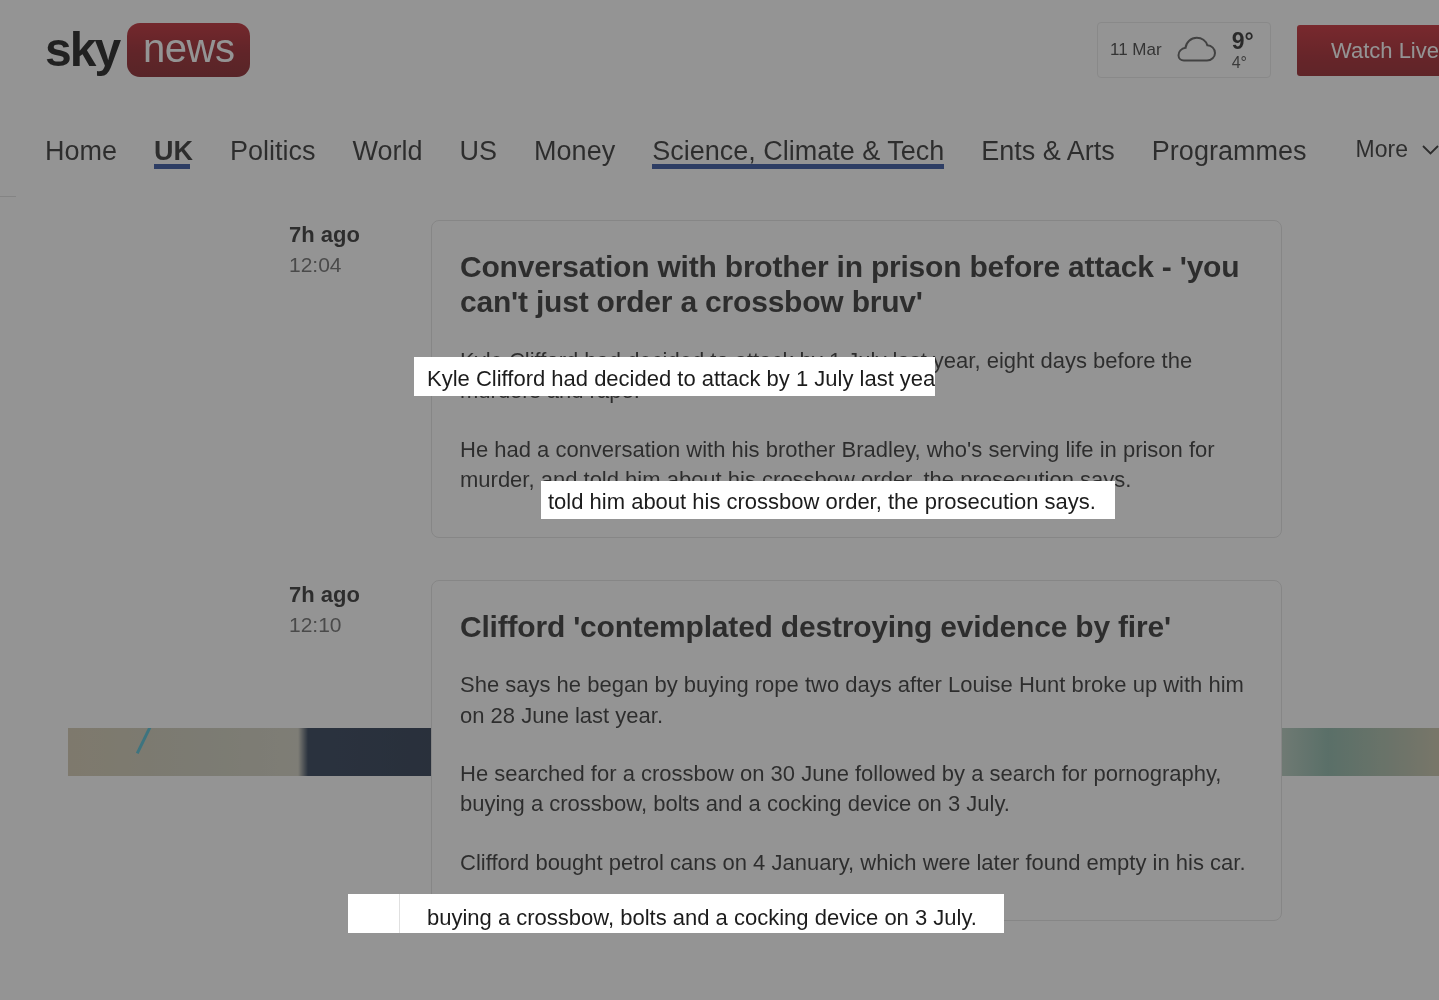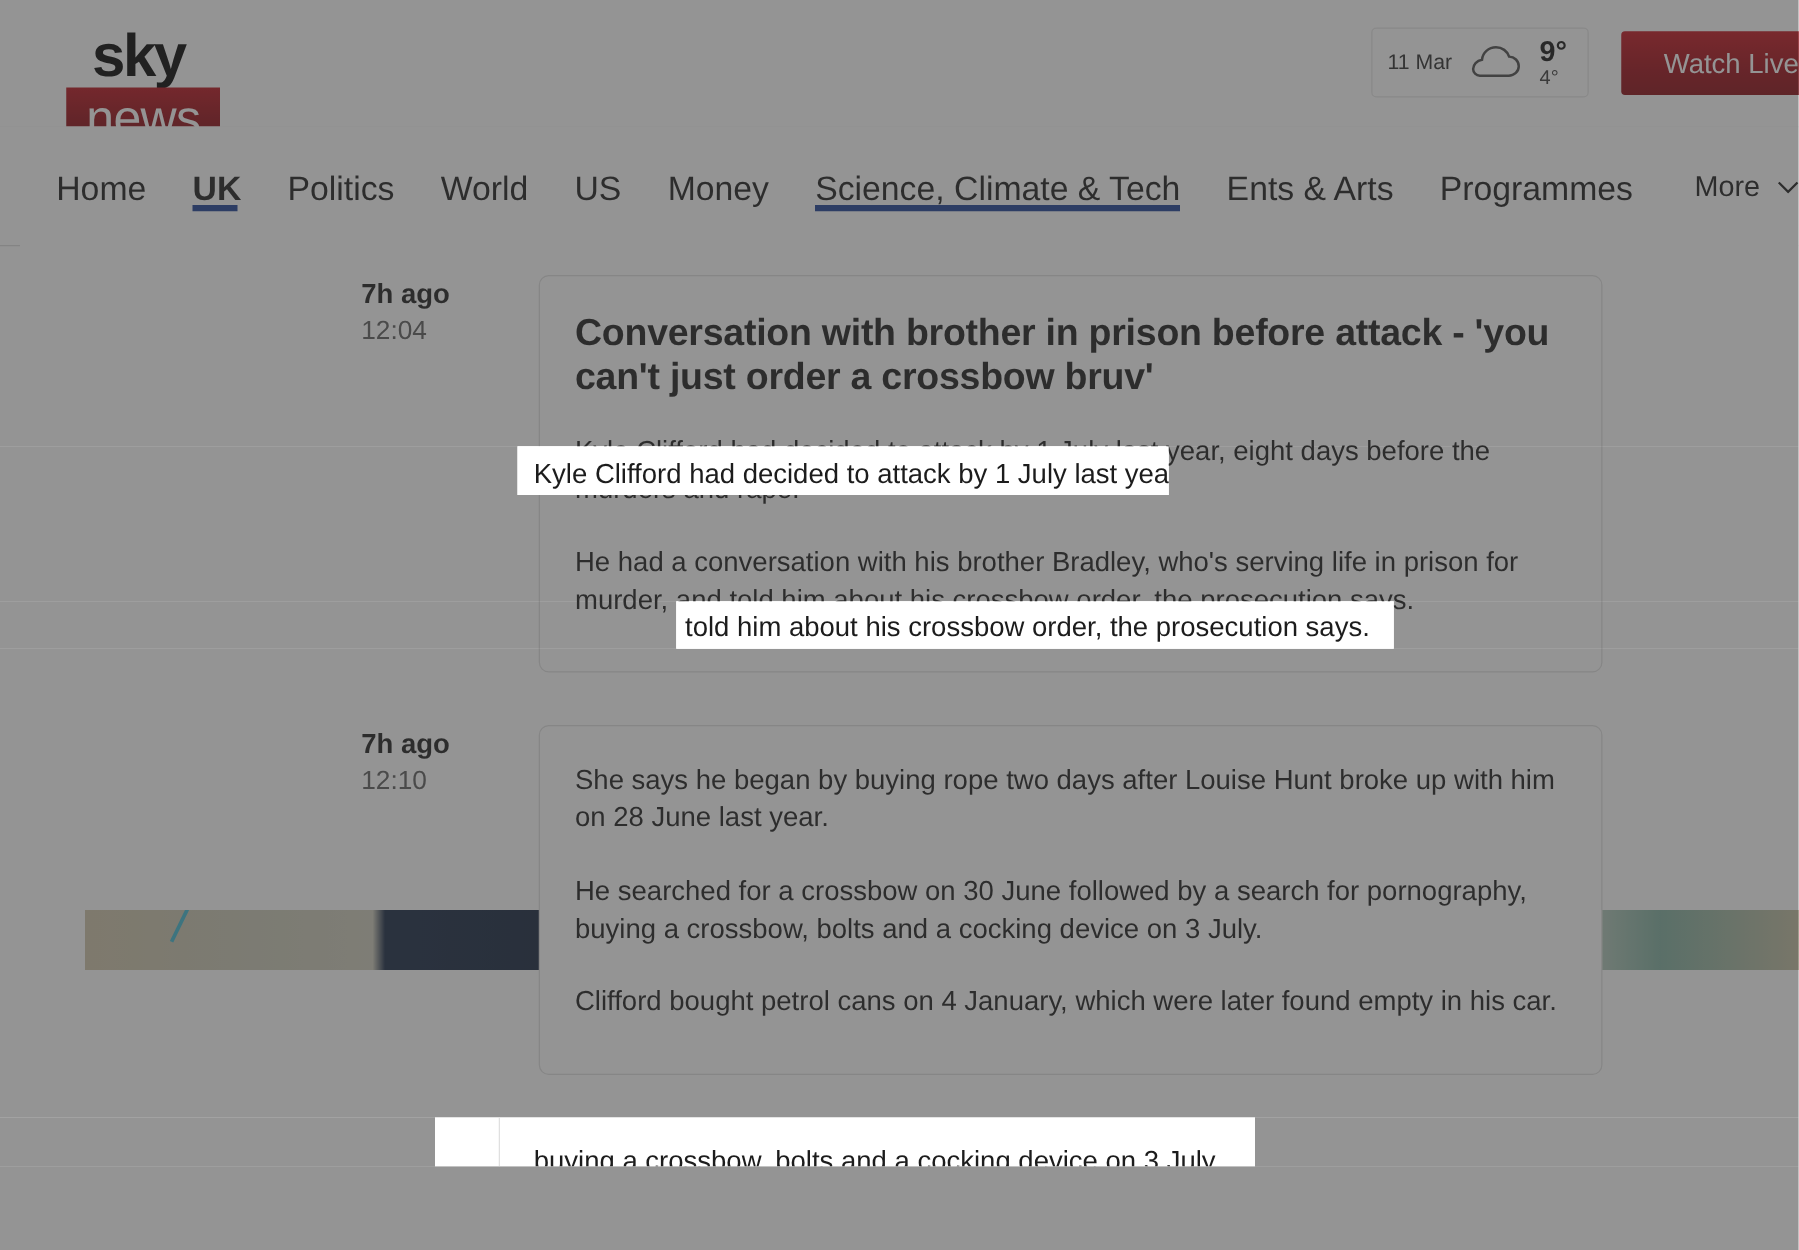--- a/index.html
+++ b/index.html
@@ -30,40 +30,39 @@
     height: 101px;
     background: #ffffff;
     border-bottom: 1px solid #e3e3e3;
   }
   .logo {
     position: absolute;
     left: 45px; top: 22px;
     display: flex;
     align-items: center;
     height: 56px;
-    flex-direction: column;
   }
   .logo-sky {
     font-family: "Liberation Sans", sans-serif;
     font-size: 48px;
     font-weight: 700;
     color: #000000;
     letter-spacing: -2px;
     line-height: 1;
     display: block;
   }
   .logo-news {
     margin-left: 8px;
     background: linear-gradient(180deg, #b8101b 0%, #8e0a12 55%, #7a0810 100%);
     color: #ffffff;
     font-size: 40px;
     font-weight: 400;
     letter-spacing: -0.5px;
     padding: 4px 16px 8px 16px;
-    border-radius: 0;
+    border-radius: 13px;
     line-height: 1.05;
     display: block;
   }
 
   .weather {
     position: absolute;
     right: 168px;
     top: 22px;
     width: 174px;
     height: 56px;
@@ -388,20 +387,21 @@
         <span>Listen Now</span>
       </div>
     </div>
 
     <article class="post" style="left:260px; top:384px;">
       <div class="post-time">
         <div class="time-ago">7h ago</div>
         <div class="time-clock">12:10</div>
       </div>
       <div class="post-card">
+        <h2 class="post-title">Clifford 'contemplated destroying evidence by fire'</h2>
         <p class="post-para">She says he began by buying rope two days after Louise Hunt broke up with him on 28 June last year.</p>
         <p class="post-para">He searched for a crossbow on 30 June followed by a search for pornography, buying a crossbow, bolts and a cocking device on 3 July.</p>
         <p class="post-para">Clifford bought petrol cans on 4 January, which were later found empty in his car.</p>
       </div>
     </article>
 
   </div>
 </div>
 
 <div id="overlay">
@@ -427,14 +427,14 @@
 <div class="cutout" style="left:414px; top:357px; width:521px; height:39px;">
   <span class="cutout-text" style="left:13px; top:7px;">Kyle Clifford had decided to attack by 1 July last year,</span>
 </div>
 
 <div class="cutout" style="left:541px; top:481px; width:574px; height:38px;">
   <span class="cutout-text" style="left:7px; top:6px;">told him about his crossbow order, the prosecution says.</span>
 </div>
 
 <div class="cutout" style="left:348px; top:894px; width:656px; height:39px;">
   <span class="cutout-rule" style="left:51px;"></span>
-  <span class="cutout-text" style="left:79px; top:20px;">buying a crossbow, bolts and a cocking device on 3 July.</span>
+  <span class="cutout-text" style="left:79px; top:9px;">buying a crossbow, bolts and a cocking device on 3 July.</span>
 </div>
 
 </body></html>

